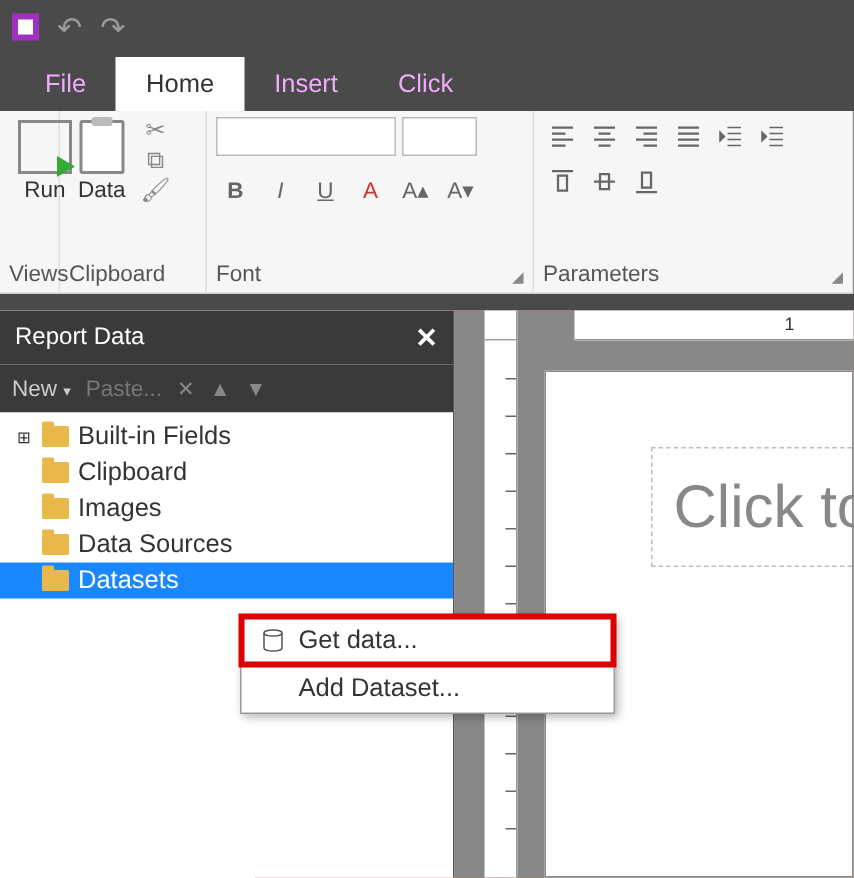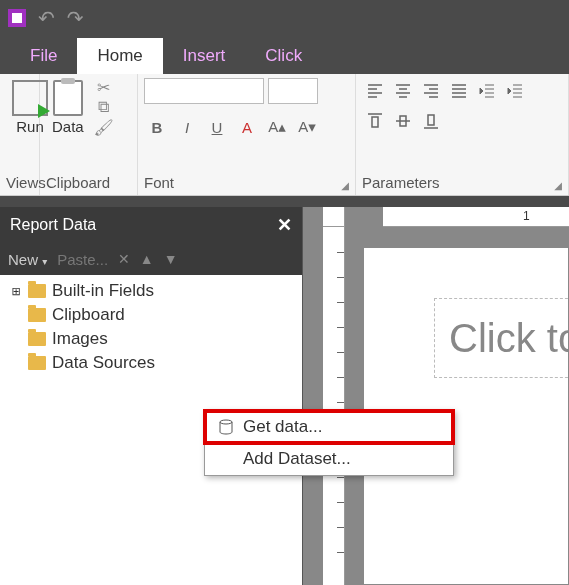--- a/index.html
+++ b/index.html
@@ -68,21 +68,21 @@
   .ruler-h { position:absolute; top:0; left:80px; right:0; height:20px; background:#fff; border-bottom:1px solid #999; font-size:11px; color:#333;}
   .ruler-h .num { position:absolute; top:2px; font-size:12px;}
   .ruler-v { position:absolute; top:20px; left:20px; width:22px; bottom:0; background:#fff; border-right:1px solid #999;}
   .ruler-v .vtick { position:absolute; left:14px; width:7px; height:1px; background:#666;}
   .ruler-corner { position:absolute; top:0; left:20px; width:22px; height:20px; background:#fff; border-right:1px solid #999; border-bottom:1px solid #999;}
   
   .paper { position:absolute; top:40px; left:60px; right:0; bottom:0; background:#fff; border:1px solid #888;}
   .title-box { position:absolute; top:50px; left:70px; right:-10px; height:80px; border:1px dashed #bbb; display:flex; align-items:center; padding-left:14px; color:#888; font-size:40px; font-weight:300; overflow:hidden; white-space:nowrap;}
   
   
-  .context-menu { position:absolute; top:410px; left:160px; width:250px; background:#fff; border:1px solid #999; box-shadow:2px 2px 6px rgba(0,0,0,0.3); z-index:100;margin-left:44px;}
+  .context-menu { position:absolute; top:410px; left:160px; width:250px; background:#fff; border:1px solid #999; box-shadow:2px 2px 6px rgba(0,0,0,0.3); z-index:100;}
   .menu-item { display:flex; align-items:center; gap:8px; padding:6px 12px; font-size:17px; color:#333; cursor:pointer;}
   .menu-icon { width:18px; height:18px; display:flex; align-items:center; justify-content:center; color:#666;}
   .highlighted { outline:4px solid #d00; outline-offset:-2px;}
   
 </style>
 </head>
 <body>
 
 <div class="qat">
   <div class="qat-save"></div>
@@ -226,20 +226,24 @@
         <span class="folder-icon"></span>
         <span>Clipboard</span>
       </div>
       <div class="tree-item tree-indent1">
         <span class="folder-icon"></span>
         <span>Images</span>
       </div>
       <div class="tree-item tree-indent1">
         <span class="folder-icon"></span>
         <span>Data Sources</span>
+      </div>
+      <div class="tree-item tree-indent1 selected">
+        <span class="folder-icon"></span>
+        <span>Datasets</span>
       </div>
     </div>
   </div>
 
   <div class="canvas-wrap">
     <div class="ruler-corner"></div>
     <div class="ruler-h">
       <span class="num" style="left:140px">1</span>
     </div>
     <div class="ruler-v">

